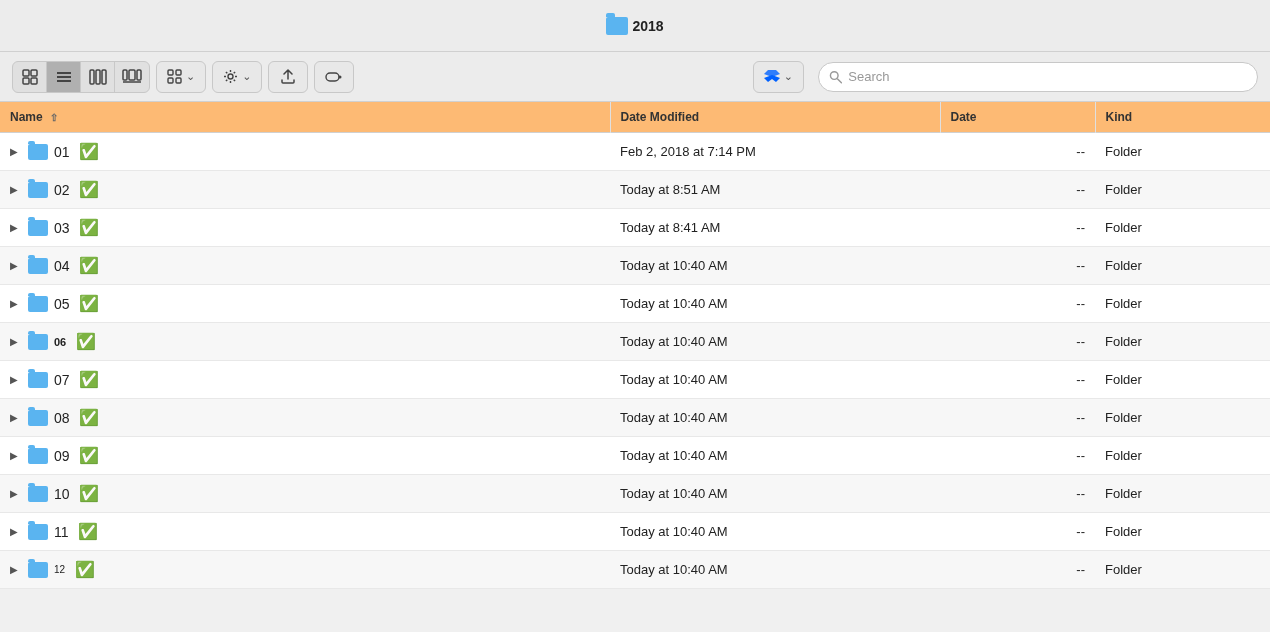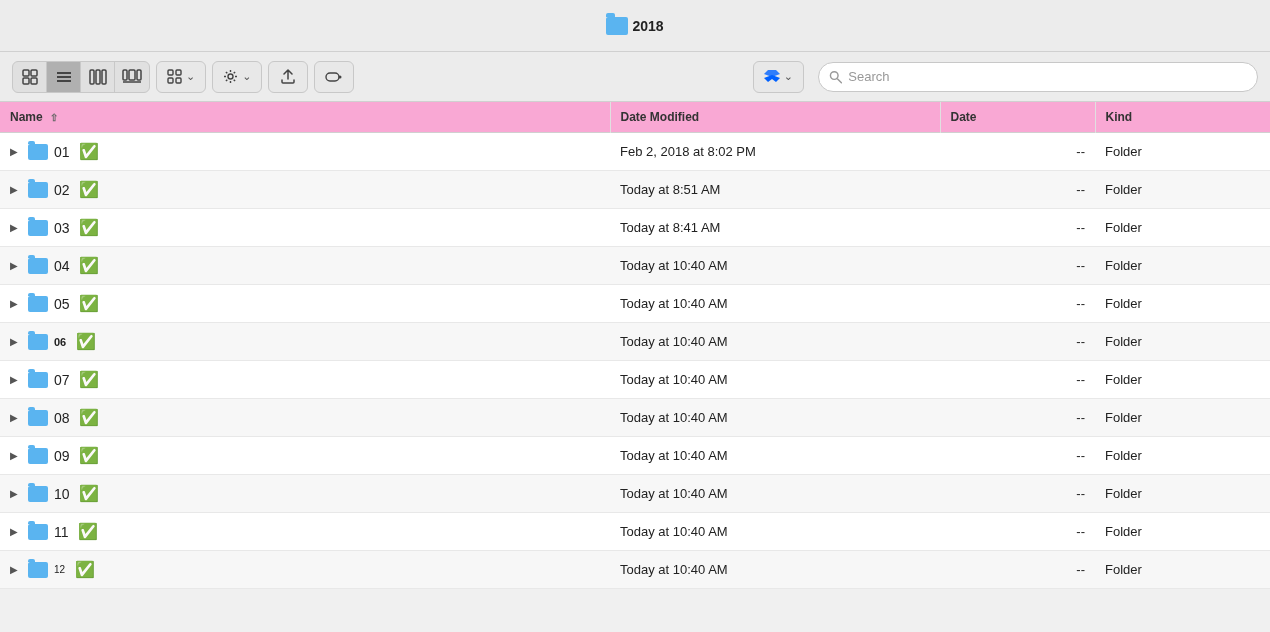--- a/index.html
+++ b/index.html
@@ -162,21 +162,21 @@
     }
 
     
     .file-table {
       width: 100%;
       border-collapse: collapse;
       background: #ffffff;
     }
 
     .file-table thead tr {
-      background: #f9a8d4;
+      background: #fdba74;
       border-bottom: 1px solid #d0d0d0;
     }
 
     .file-table th {
       padding: 8px 10px;
       text-align: left;
       font-size: 12px;
       font-weight: 600;
       color: #333;
       border-right: 1px solid #e0e0e0;
@@ -406,21 +406,21 @@
 
     <tr>
           <td>
     <div class="name-cell">
       <span class="expand-arrow">▶</span>
       <span class="folder-icon-small"></span>
       <span style="font-size:14px;">01</span>
       <span class="sync-check">✅</span>
     </div>
   </td>
-          <td class="date-cell">Feb 2, 2018 at 8:02 PM</td>
+          <td class="date-cell">Feb 2, 2018 at 7:14 PM</td>
           <td class="size-cell">--</td>
           <td class="kind-cell">Folder</td>
         </tr>
         <tr>
           <td>
     <div class="name-cell">
       <span class="expand-arrow">▶</span>
       <span class="folder-icon-small"></span>
       <span style="font-size:14px;">02</span>
       <span class="sync-check">✅</span>

